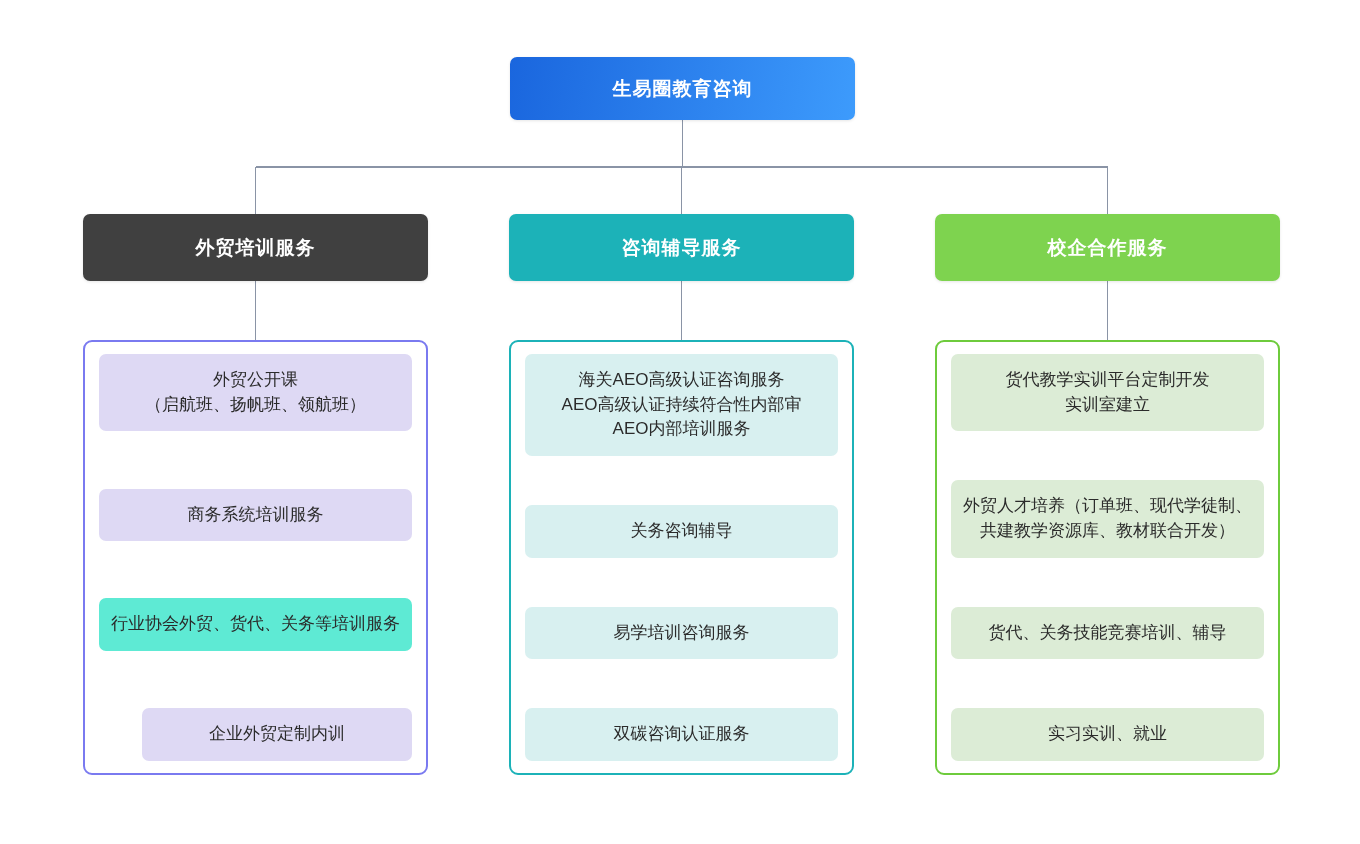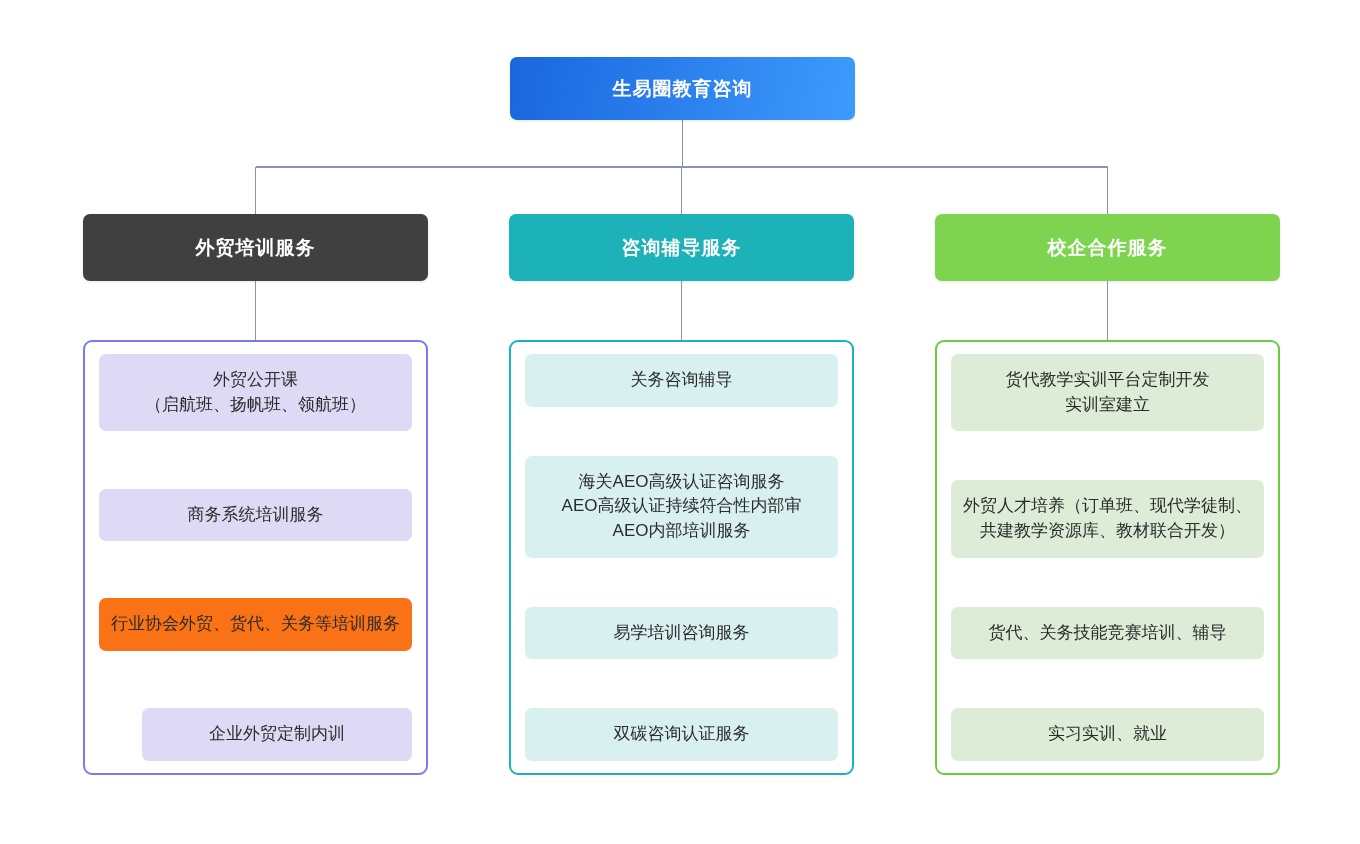--- a/index.html
+++ b/index.html
@@ -102,29 +102,29 @@
   </div>
 
   <div class="branch-header col-2" style="background: rgb(126, 211, 79); color: rgb(255, 255, 255);">
     <span>校企合作服务</span>
   </div>
 
   <div class="branch-container col-0" style="border-color: rgb(122, 122, 240);">
     <div class="leaf-card" style="background: rgb(222, 217, 244);">外贸公开课
 （启航班、扬帆班、领航班）</div>
     <div class="leaf-card" style="background: rgb(222, 217, 244);">商务系统培训服务</div>
-    <div class="leaf-card" style="background: #f97316;">行业协会外贸、货代、关务等培训服务</div>
+    <div class="leaf-card" style="background: #5eead4;">行业协会外贸、货代、关务等培训服务</div>
     <div class="leaf-card" style="background: rgb(222, 217, 244); margin-left: 43px;">企业外贸定制内训</div>
   </div>
 
   <div class="branch-container col-1" style="border-color: rgb(28, 178, 184);">
-    <div class="leaf-card" style="background: rgb(216, 240, 240);">关务咨询辅导</div>
     <div class="leaf-card" style="background: rgb(216, 240, 240);">海关AEO高级认证咨询服务
 AEO高级认证持续符合性内部审
 AEO内部培训服务</div>
+    <div class="leaf-card" style="background: rgb(216, 240, 240);">关务咨询辅导</div>
     <div class="leaf-card" style="background: rgb(216, 240, 240);">易学培训咨询服务</div>
     <div class="leaf-card" style="background: rgb(216, 240, 240);">双碳咨询认证服务</div>
   </div>
 
   <div class="branch-container col-2" style="border-color: rgb(110, 203, 60);">
     <div class="leaf-card" style="background: rgb(220, 236, 214);">货代教学实训平台定制开发
 实训室建立</div>
     <div class="leaf-card" style="background: rgb(220, 236, 214);">外贸人才培养（订单班、现代学徒制、共建教学资源库、教材联合开发）</div>
     <div class="leaf-card" style="background: rgb(220, 236, 214);">货代、关务技能竞赛培训、辅导</div>
     <div class="leaf-card" style="background: rgb(220, 236, 214);">实习实训、就业</div>

